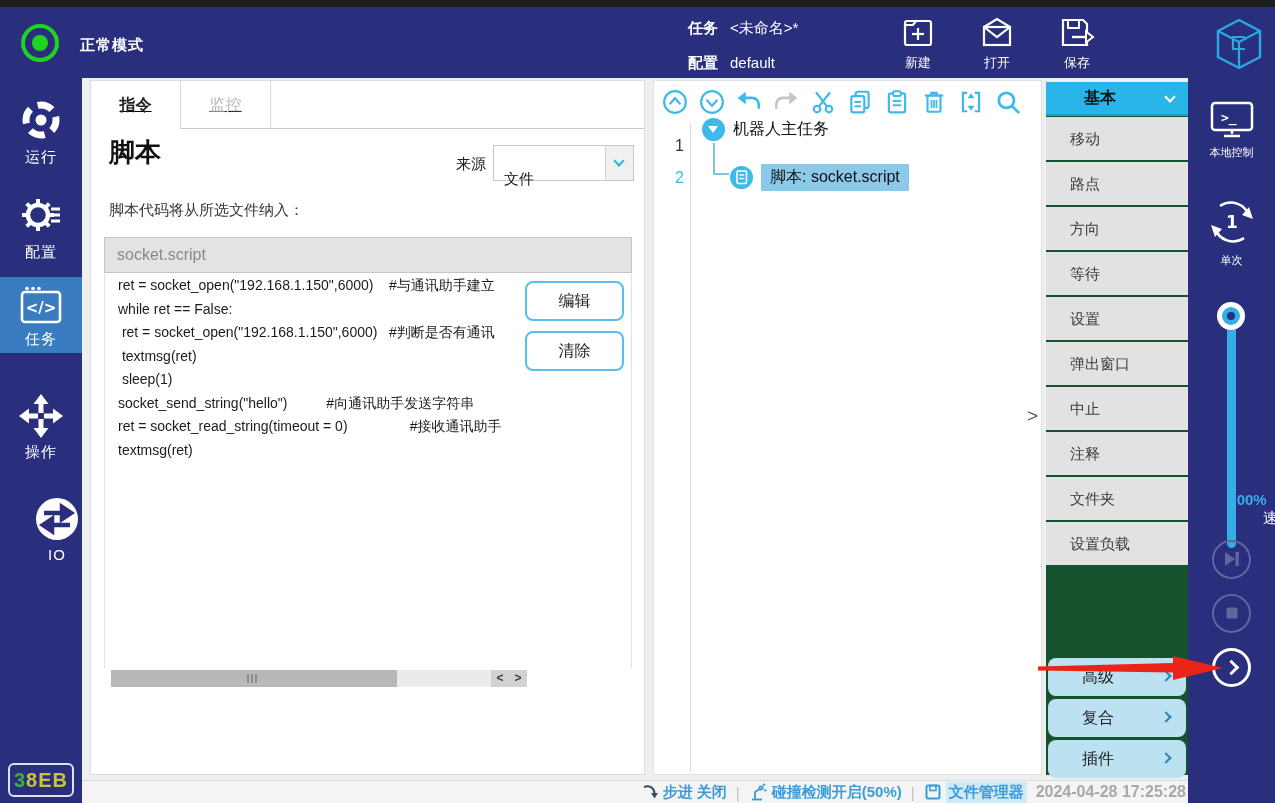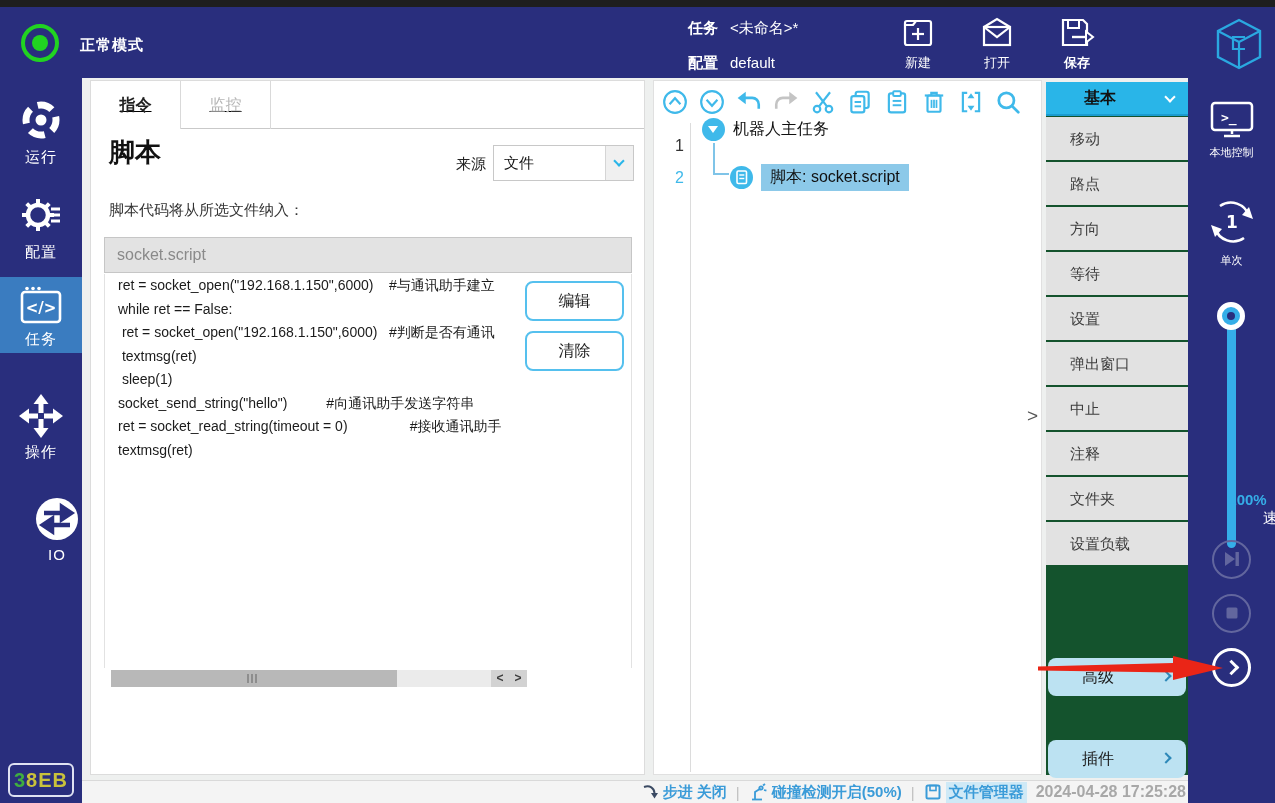--- a/index.html
+++ b/index.html
@@ -11,21 +11,21 @@
   .topbar { position:absolute; left:0; top:7px; width:1275px; height:71px; background:#292e7d; color:#fff; }
   .status-light { position:absolute; left:21px; top:17px; width:38px; height:38px; border:4px solid #21d321; border-radius:50%; }
   .status-light::after { content:""; position:absolute; left:7px; top:7px; width:16px; height:16px; background:#21d321; border-radius:50%; }
   .mode-label { position:absolute; left:80px; top:29px; font-size:15px; font-weight:bold; letter-spacing:1px; }
   .task-info { position:absolute; left:688px; top:12px; font-size:15px; }
   .task-info .row { height:18px; margin-bottom:17px; white-space:nowrap; }
   .task-info .lbl { font-weight:bold; margin-right:12px; }
   .tb-btn { position:absolute; top:9px; width:60px; text-align:center; cursor:pointer; }
   .tb-btn svg { display:block; margin:0 auto 4px; }
   .tb-btn .cap { font-size:13px; }
-  .tb-new { left:888px; } .tb-open { left:967px; } .tb-save { left:1047px;font-weight:bold; }
+  .tb-new { left:888px; } .tb-open { left:967px; } .tb-save { left:1047px; }
   .logo { position:absolute; left:1212px; top:9px; }
 
   
   .sidebar { position:absolute; left:0; top:78px; width:82px; height:725px; background:#292e7d; color:#fff; }
   .sb-item { position:absolute; left:0; width:82px; text-align:center; cursor:pointer; }
   .sb-item svg { display:block; margin:0 auto 4px; }
   .sb-item .cap { font-size:15px; letter-spacing:1px; }
   .sb-run { top:18px; } .sb-cfg { top:113px; }
   .sb-task { top:199px; height:76px; background:#3a7cc0; padding-top:9px; }
   .sb-op { top:315px; } .sb-io { top:418px;margin-left:16px; }
@@ -35,21 +35,21 @@
 
   
   .script-panel { position:absolute; left:90px; top:80px; width:555px; height:695px; background:#fff; border:1px solid #dcdcdc; }
   .tabbar { position:absolute; left:0; top:0; width:100%; height:48px; border-bottom:1px solid #c9c9c9; display:flex;text-decoration:underline; }
   .tab { width:90px; height:48px; line-height:48px; text-align:center; font-size:16px; border-right:1px solid #d9d9d9; cursor:pointer; }
   .tab.active { font-weight:bold; color:#222; background:#fff; }
   .tab.dim { color:#b5b5b5; }
   .sp-title { position:absolute; left:18px; top:54px; font-size:26px; font-weight:bold; color:#111; }
   .src-label { position:absolute; left:365px; top:74px; font-size:15px; color:#222; }
   .dropdown { position:absolute; left:402px; top:64px; width:141px; height:36px; background:#fff; border:1px solid #c8c8c8; cursor:pointer; }
-  .dropdown .val { position:absolute; left:10px; top:8px; font-size:15px; color:#111; }
+  .dropdown .val { position:absolute; left:10px; top:24px; font-size:15px; color:#111; }
   .dropdown .dd-arrow { position:absolute; right:0; top:0; width:28px; height:34px; background:#f0f0f0; border-left:1px solid #d5d5d5; }
   .chev { display:inline-block; width:8px; height:8px; border-right:2px solid #29b5e8; border-bottom:2px solid #29b5e8; transform:rotate(45deg); }
   .dd-arrow .chev { position:absolute; left:9px; top:11px; }
   .sp-hint { position:absolute; left:18px; top:120px; font-size:15px; color:#333; }
   .filename { position:absolute; left:13px; top:156px; width:528px; height:36px; background:#e3e3e3; border:1px solid #c6c6c6;
               color:#8a8a8a; font-size:16px; line-height:34px; padding-left:12px; }
   .code-area { position:absolute; left:13px; top:193px; width:528px; height:394px; border-left:1px solid #e2e2e2; border-right:1px solid #e2e2e2; overflow:hidden; }
   .code-area .cl { white-space:pre; font-size:14px; color:#1b1b1b; height:23.5px; line-height:23.5px; padding-left:13px; width:445px; overflow:hidden; }
   .ov-btn { position:absolute; left:434px; width:99px; height:40px; background:#fff; border:2px solid #55c0ee; border-radius:8px;
             font-size:16px; color:#222; text-align:center; line-height:36px; cursor:pointer; }
@@ -371,20 +371,23 @@
     <div class="instr-item" style="top:170px">等待</div>
     <div class="instr-item" style="top:215px">设置</div>
     <div class="instr-item" style="top:260px">弹出窗口</div>
     <div class="instr-item" style="top:305px">中止</div>
     <div class="instr-item" style="top:350px">注释</div>
     <div class="instr-item" style="top:395px">文件夹</div>
     <div class="instr-item" style="top:440px">设置负载</div>
     <div class="instr-group" style="top:576px">
       <span>高级</span><i class="chev" style="transform:rotate(-45deg)"></i>
     </div>
+    <div class="instr-group" style="top:617px">
+      <span>复合</span><i class="chev" style="transform:rotate(-45deg)"></i>
+    </div>
     <div class="instr-group" style="top:658px">
       <span>插件</span><i class="chev" style="transform:rotate(-45deg)"></i>
     </div>
   </section>
 
   <aside class="right-rail">
     <div class="rr-block rr-local">
       <svg width="46" height="40" viewBox="0 0 46 40">
         <rect x="3" y="3" width="40" height="27" rx="3" fill="none" stroke="#fff" stroke-width="2.5"></rect>
         <text x="12" y="22" font-size="13" font-weight="bold" fill="#fff" font-family="DejaVu Sans Mono,monospace">&gt;_</text>

